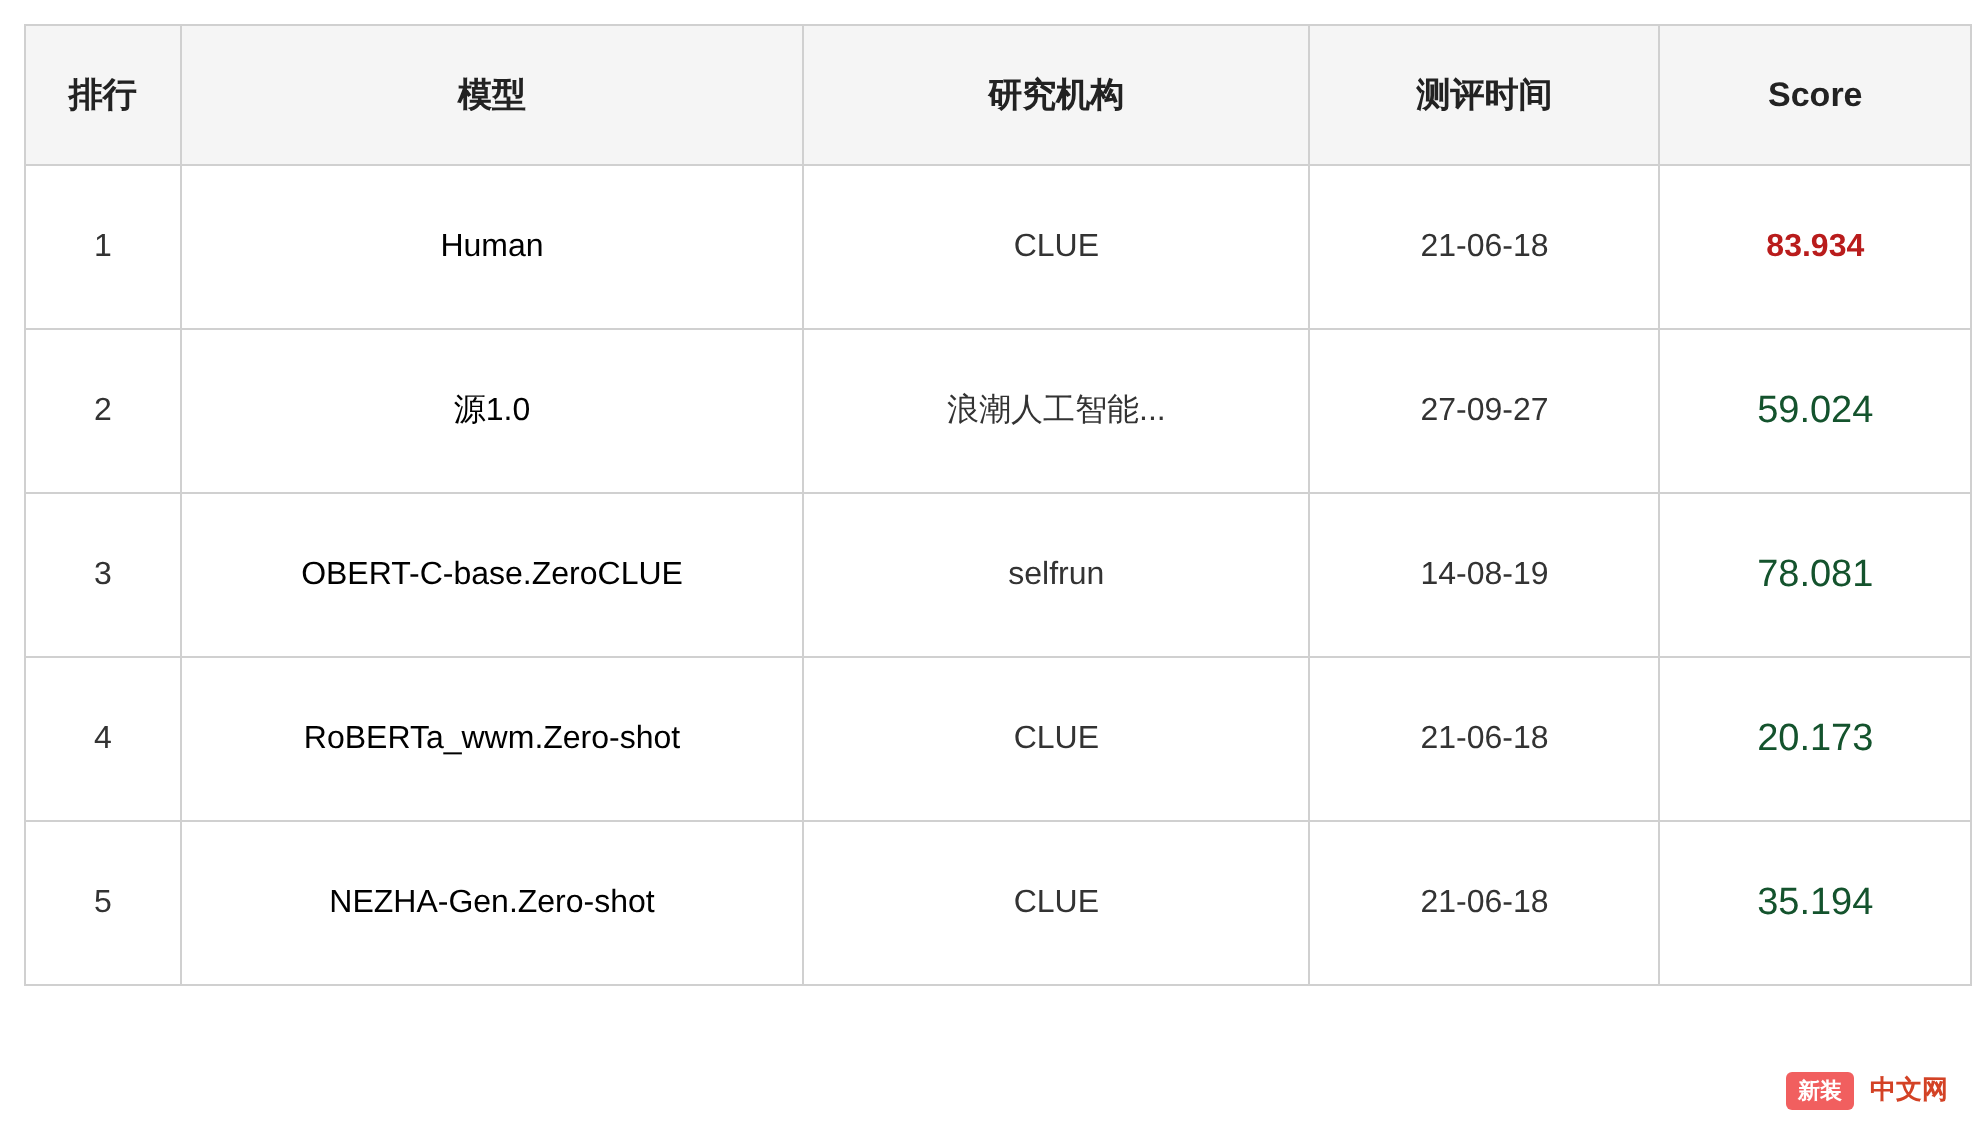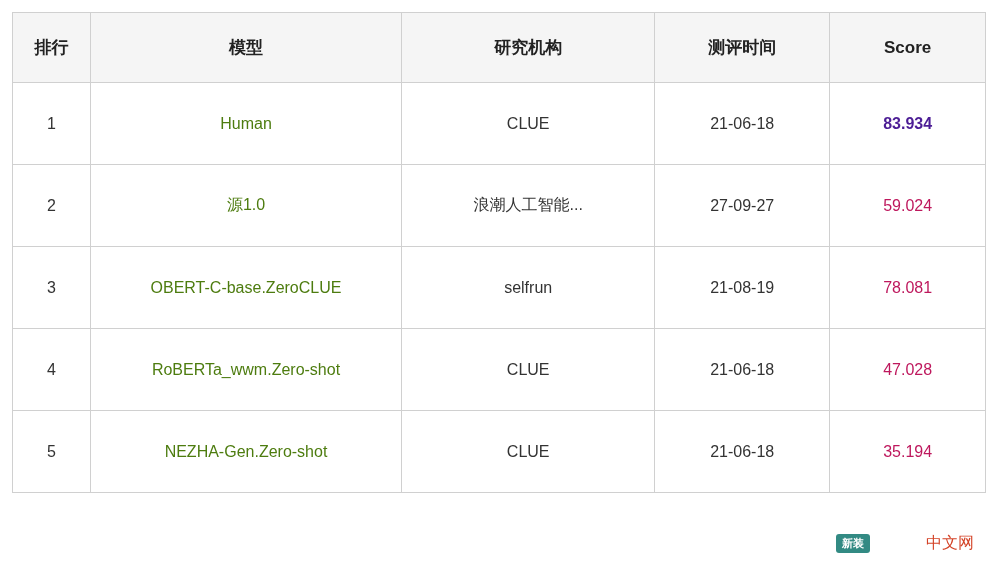--- a/index.html
+++ b/index.html
@@ -52,62 +52,61 @@
       height: 82px;
     }
 
     .col-rank { width: 8%; }
     .col-model { width: 32%; }
     .col-org { width: 26%; text-align: center; }
     .col-date { width: 18%; }
     .col-score { width: 16%; }
 
     .model-link {
-      color: #4d7c0f;
+      color: #000000;
       text-decoration: none;
       font-size: 16px;
     }
 
     .score-red {
-      color: #4c1d95;
+      color: #b91c1c;
       font-weight: bold;
       font-size: 16px;
       text-align: center;
     }
 
     .score-normal {
-      color: #be185d;
-      font-size: 16px;
+      color: #14532d;
+      font-size: 19px;
     }
 
     
     .watermark {
       position: absolute;
       bottom: 8px;
       right: 8px;
       display: flex;
       align-items: center;
       gap: 4px;
       opacity: 0.85;
     }
 
     .watermark-badge {
-      background: #0f766e;
+      background: #ef4444;
       color: #fff;
       font-size: 11px;
       padding: 2px 6px;
       border-radius: 3px;
       font-weight: bold;
     }
 
     .watermark-text {
       color: #cc2200;
-      font-size: 16px;
-      font-weight: normal;
-      margin-left: 48px;
+      font-size: 13px;
+      font-weight: bold;
     }
   </style>
 </head>
 <body>
 
 <div class="table-container">
   <table>
     <thead>
       <tr>
         <th class="col-rank">排行</th>
@@ -129,29 +128,29 @@
           <td class="col-rank">2</td>
           <td class="col-model"><a href="#" class="model-link">源1.0</a></td>
           <td class="col-org">浪潮人工智能...</td>
           <td class="col-date">27-09-27</td>
           <td class="col-score"><span class="score-normal">59.024</span></td>
         </tr>
         <tr>
           <td class="col-rank">3</td>
           <td class="col-model"><a href="#" class="model-link">OBERT-C-base.ZeroCLUE</a></td>
           <td class="col-org">selfrun</td>
-          <td class="col-date">21-08-19</td>
+          <td class="col-date">14-08-19</td>
           <td class="col-score"><span class="score-normal">78.081</span></td>
         </tr>
         <tr>
           <td class="col-rank">4</td>
           <td class="col-model"><a href="#" class="model-link">RoBERTa_wwm.Zero-shot</a></td>
           <td class="col-org">CLUE</td>
           <td class="col-date">21-06-18</td>
-          <td class="col-score"><span class="score-normal">47.028</span></td>
+          <td class="col-score"><span class="score-normal">20.173</span></td>
         </tr>
         <tr>
           <td class="col-rank">5</td>
           <td class="col-model"><a href="#" class="model-link">NEZHA-Gen.Zero-shot</a></td>
           <td class="col-org">CLUE</td>
           <td class="col-date">21-06-18</td>
           <td class="col-score"><span class="score-normal">35.194</span></td>
         </tr>
       </tbody>
   </table>

